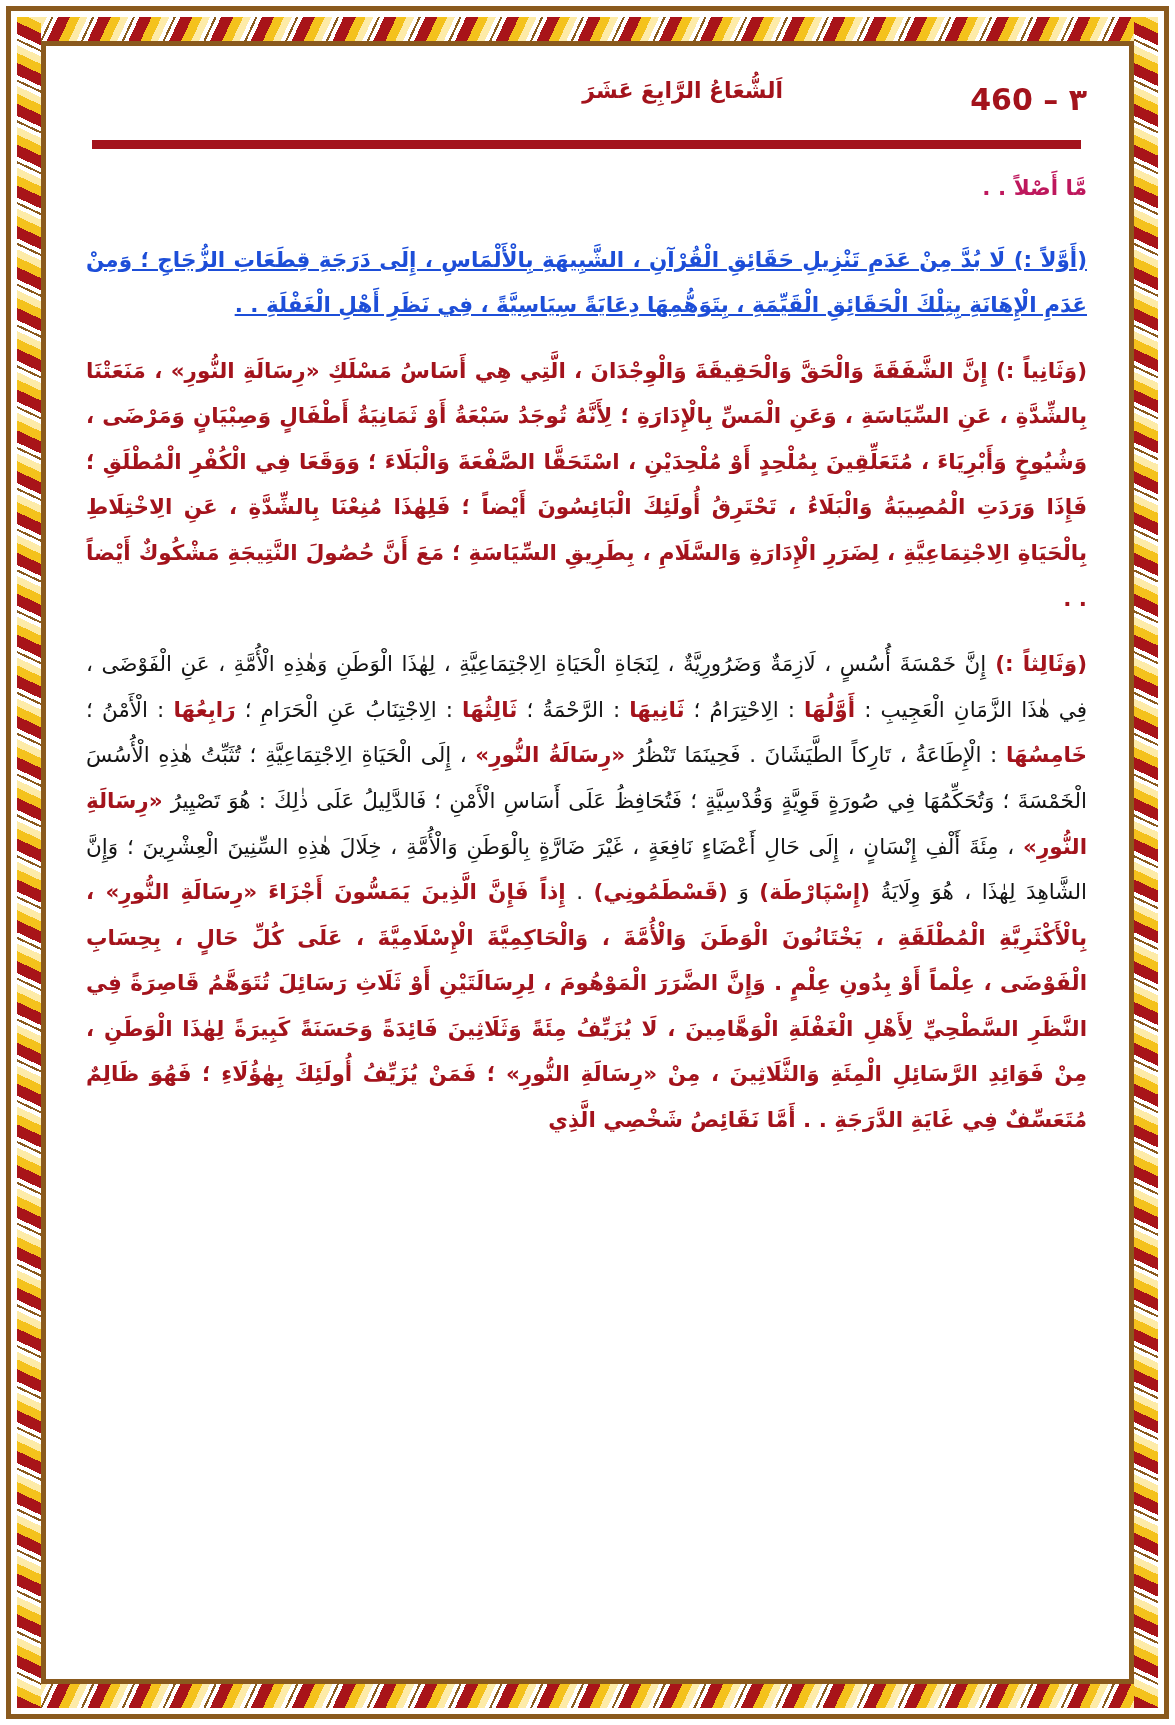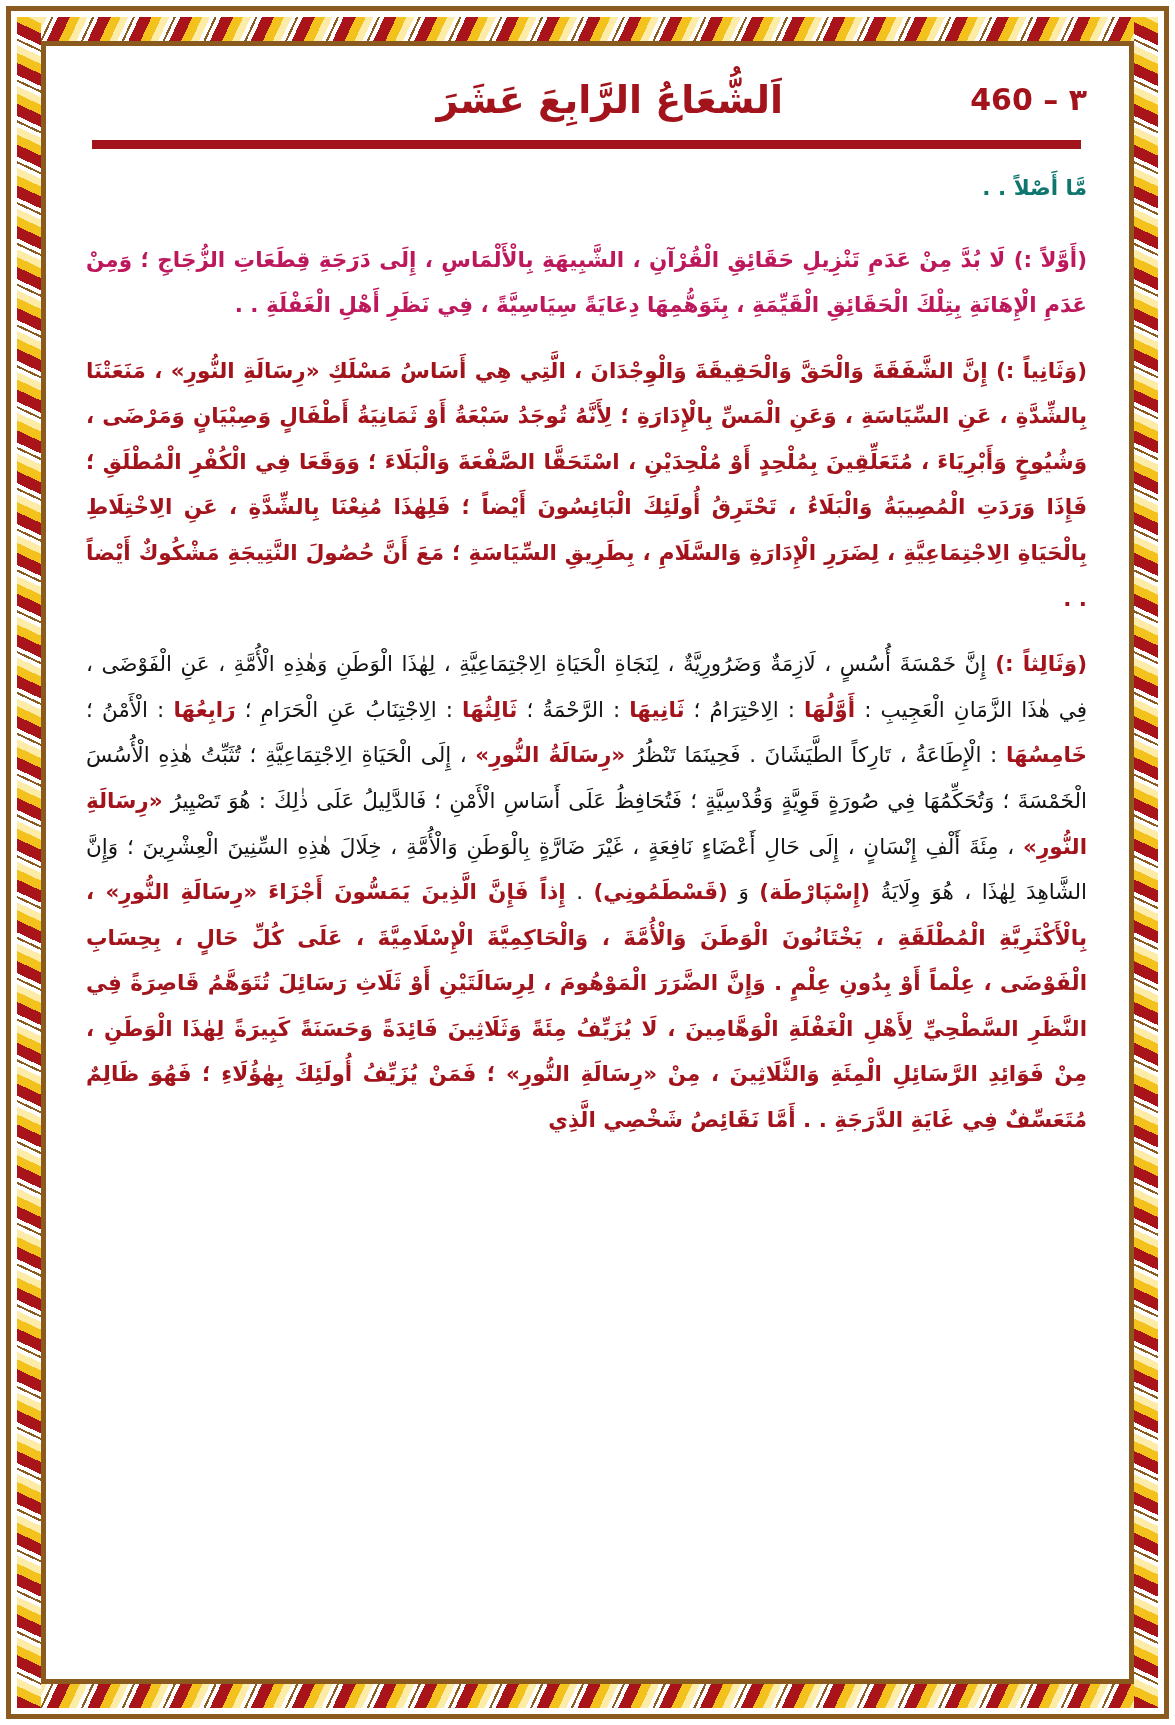--- a/index.html
+++ b/index.html
@@ -100,21 +100,21 @@
     font-size:30px;
     font-weight:bold;
     letter-spacing:1px;
     font-family:"DejaVu Sans",sans-serif;
     white-space:nowrap;
   }
   .chapter-title{
     position:absolute;
     right:318px;top:8px;
     color:#a3131c;
-    font-size:38px;
+    font-size:22px;
     font-weight:bold;
     white-space:nowrap;
     font-family:"DejaVu Sans",sans-serif;
   }
   .header-rule{
     margin:4px 20px 0 18px;
     height:9px;
     background:#a3131c;
     border-top:2px solid #ffffff;
     border-bottom:2px solid #ffffff;
@@ -156,20 +156,20 @@
 
   <div class="content">
 
     <div class="header">
       <div class="page-number">٣ – 460</div>
       <div class="chapter-title">اَلشُّعَاعُ الرَّابِعَ عَشَرَ</div>
     </div>
     <div class="header-rule"></div>
 
     <div class="body-text">
-      <div class="para first-line"><span class="red-seg" style="color: #0f766e;">مَّا أَصْلاً . .</span></div>
-      <div class="para"><span class="red-seg" style="color: #be185d;">(أَوَّلاً :) لَا بُدَّ مِنْ عَدَمِ تَنْزِيلِ حَقَائِقِ الْقُرْآنِ ، الشَّبِيهَةِ بِالْأَلْمَاسِ ، إِلَى دَرَجَةِ قِطَعَاتِ الزُّجَاجِ ؛ وَمِنْ عَدَمِ الْإِهَانَةِ بِتِلْكَ الْحَقَائِقِ الْقَيِّمَةِ ، بِتَوَهُّمِهَا دِعَايَةً سِيَاسِيَّةً ، فِي نَظَرِ أَهْلِ الْغَفْلَةِ . .</span></div>
+      <div class="para first-line"><span class="red-seg" style="color: #be185d;">مَّا أَصْلاً . .</span></div>
+      <div class="para"><span class="red-seg" style="color: #1d4ed8; text-decoration: underline;">(أَوَّلاً :) لَا بُدَّ مِنْ عَدَمِ تَنْزِيلِ حَقَائِقِ الْقُرْآنِ ، الشَّبِيهَةِ بِالْأَلْمَاسِ ، إِلَى دَرَجَةِ قِطَعَاتِ الزُّجَاجِ ؛ وَمِنْ عَدَمِ الْإِهَانَةِ بِتِلْكَ الْحَقَائِقِ الْقَيِّمَةِ ، بِتَوَهُّمِهَا دِعَايَةً سِيَاسِيَّةً ، فِي نَظَرِ أَهْلِ الْغَفْلَةِ . .</span></div>
       <div class="para"><span class="red-seg" style="color: rgb(163, 19, 28);">(وَثَانِياً :) إِنَّ الشَّفَقَةَ وَالْحَقَّ وَالْحَقِيقَةَ وَالْوِجْدَانَ ، الَّتِي هِي أَسَاسُ مَسْلَكِ «رِسَالَةِ النُّورِ» ، مَنَعَتْنَا بِالشِّدَّةِ ، عَنِ السِّيَاسَةِ ، وَعَنِ الْمَسِّ بِالْإِدَارَةِ ؛ لِأَنَّهُ تُوجَدُ سَبْعَةُ أَوْ ثَمَانِيَةُ أَطْفَالٍ وَصِبْيَانٍ وَمَرْضَى ، وَشُيُوخٍ وَأَبْرِيَاءَ ، مُتَعَلِّقِينَ بِمُلْحِدٍ أَوْ مُلْحِدَيْنِ ، اسْتَحَقَّا الصَّفْعَةَ وَالْبَلَاءَ ؛ وَوَقَعَا فِي الْكُفْرِ الْمُطْلَقِ ؛ فَإِذَا وَرَدَتِ الْمُصِيبَةُ وَالْبَلَاءُ ، تَحْتَرِقُ أُولَئِكَ الْبَائِسُونَ أَيْضاً ؛ فَلِهٰذَا مُنِعْنَا بِالشِّدَّةِ ، عَنِ الِاخْتِلَاطِ بِالْحَيَاةِ الِاجْتِمَاعِيَّةِ ، لِضَرَرِ الْإِدَارَةِ وَالسَّلَامِ ، بِطَرِيقِ السِّيَاسَةِ ؛ مَعَ أَنَّ حُصُولَ النَّتِيجَةِ مَشْكُوكٌ أَيْضاً . .</span></div>
       <div class="para"><span class="red-seg" style="color: rgb(163, 19, 28);">(وَثَالِثاً :) </span><span class="blk-seg" style="color: rgb(20, 20, 20);">إِنَّ خَمْسَةَ أُسُسٍ ، لَازِمَةٌ وَضَرُورِيَّةٌ ، لِنَجَاةِ الْحَيَاةِ الِاجْتِمَاعِيَّةِ ، لِهٰذَا الْوَطَنِ وَهٰذِهِ الْأُمَّةِ ، عَنِ الْفَوْضَى ، فِي هٰذَا الزَّمَانِ الْعَجِيبِ : </span><span class="red-seg" style="color: rgb(163, 19, 28);">أَوَّلُهَا</span><span class="blk-seg" style="color: rgb(20, 20, 20);"> : الِاحْتِرَامُ ؛ </span><span class="red-seg" style="color: rgb(163, 19, 28);">ثَانِيهَا</span><span class="blk-seg" style="color: rgb(20, 20, 20);"> : الرَّحْمَةُ ؛ </span><span class="red-seg" style="color: rgb(163, 19, 28);">ثَالِثُهَا</span><span class="blk-seg" style="color: rgb(20, 20, 20);"> : الِاجْتِنَابُ عَنِ الْحَرَامِ ؛ </span><span class="red-seg" style="color: rgb(163, 19, 28);">رَابِعُهَا</span><span class="blk-seg" style="color: rgb(20, 20, 20);"> : الْأَمْنُ ؛ </span><span class="red-seg" style="color: rgb(163, 19, 28);">خَامِسُهَا</span><span class="blk-seg" style="color: rgb(20, 20, 20);"> : الْإِطَاعَةُ ، تَارِكاً الطَّيَشَانَ . فَحِينَمَا تَنْظُرُ </span><span class="red-seg" style="color: rgb(163, 19, 28);">«رِسَالَةُ النُّورِ»</span><span class="blk-seg" style="color: rgb(20, 20, 20);"> ، إِلَى الْحَيَاةِ الِاجْتِمَاعِيَّةِ ؛ تُثَبِّتُ هٰذِهِ الْأُسُسَ الْخَمْسَةَ ؛ وَتُحَكِّمُهَا فِي صُورَةٍ قَوِيَّةٍ وَقُدْسِيَّةٍ ؛ فَتُحَافِظُ عَلَى أَسَاسِ الْأَمْنِ ؛ فَالدَّلِيلُ عَلَى ذٰلِكَ : هُوَ تَصْيِيرُ </span><span class="red-seg" style="color: rgb(163, 19, 28);">«رِسَالَةِ النُّورِ»</span><span class="blk-seg" style="color: rgb(20, 20, 20);"> ، مِئَةَ أَلْفِ إِنْسَانٍ ، إِلَى حَالِ أَعْضَاءٍ نَافِعَةٍ ، غَيْرَ ضَارَّةٍ بِالْوَطَنِ وَالْأُمَّةِ ، خِلَالَ هٰذِهِ السِّنِينَ الْعِشْرِينَ ؛ وَإِنَّ الشَّاهِدَ لِهٰذَا ، هُوَ وِلَايَةُ </span><span class="red-seg" style="color: rgb(163, 19, 28);">(إِسْپَارْطَة)</span><span class="blk-seg" style="color: rgb(20, 20, 20);"> وَ </span><span class="red-seg" style="color: rgb(163, 19, 28);">(قَسْطَمُونِي)</span><span class="blk-seg" style="color: rgb(20, 20, 20);"> . </span><span class="red-seg" style="color: rgb(163, 19, 28);">إِذاً فَإِنَّ الَّذِينَ يَمَسُّونَ أَجْزَاءَ «رِسَالَةِ النُّورِ» ، بِالْأَكْثَرِيَّةِ الْمُطْلَقَةِ ، يَخْتَانُونَ الْوَطَنَ وَالْأُمَّةَ ، وَالْحَاكِمِيَّةَ الْإِسْلَامِيَّةَ ، عَلَى كُلِّ حَالٍ ، بِحِسَابِ الْفَوْضَى ، عِلْماً أَوْ بِدُونِ عِلْمٍ . وَإِنَّ الضَّرَرَ الْمَوْهُومَ ، لِرِسَالَتَيْنِ أَوْ ثَلَاثِ رَسَائِلَ تُتَوَهَّمُ قَاصِرَةً فِي النَّظَرِ السَّطْحِيِّ لِأَهْلِ الْغَفْلَةِ الْوَهَّامِينَ ، لَا يُزَيِّفُ مِئَةً وَثَلَاثِينَ فَائِدَةً وَحَسَنَةً كَبِيرَةً لِهٰذَا الْوَطَنِ ، مِنْ فَوَائِدِ الرَّسَائِلِ الْمِئَةِ وَالثَّلَاثِينَ ، مِنْ «رِسَالَةِ النُّورِ» ؛ فَمَنْ يُزَيِّفُ أُولَئِكَ بِهٰؤُلَاءِ ؛ فَهُوَ ظَالِمٌ مُتَعَسِّفٌ فِي غَايَةِ الدَّرَجَةِ . . أَمَّا نَقَائِصُ شَخْصِي الَّذِي</span></div>
     </div>
 
   </div>
 </div>
 
 </body></html>

